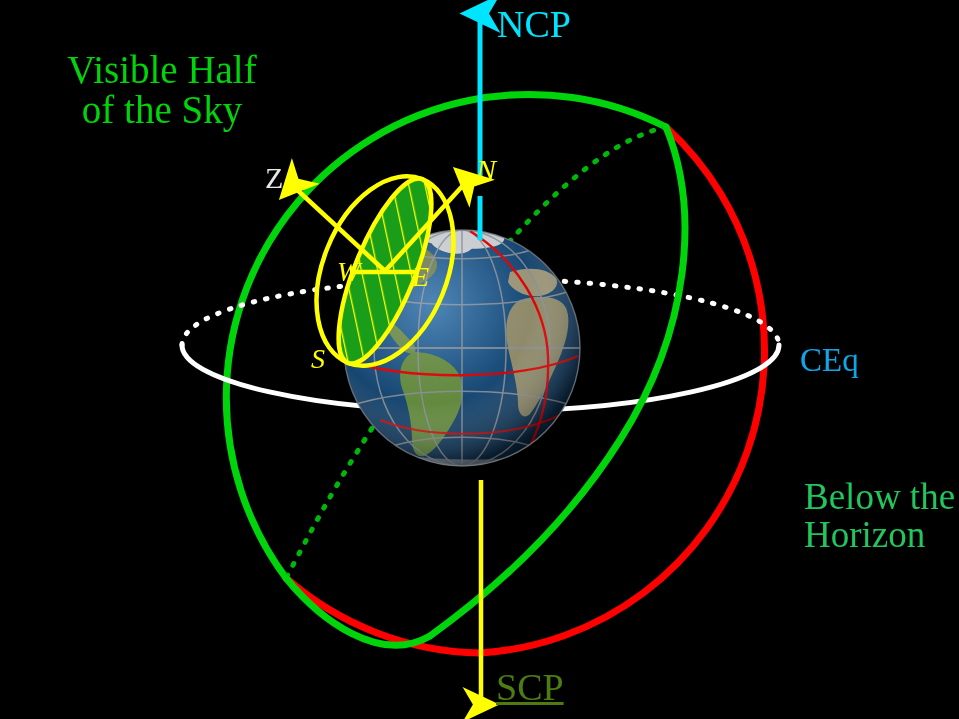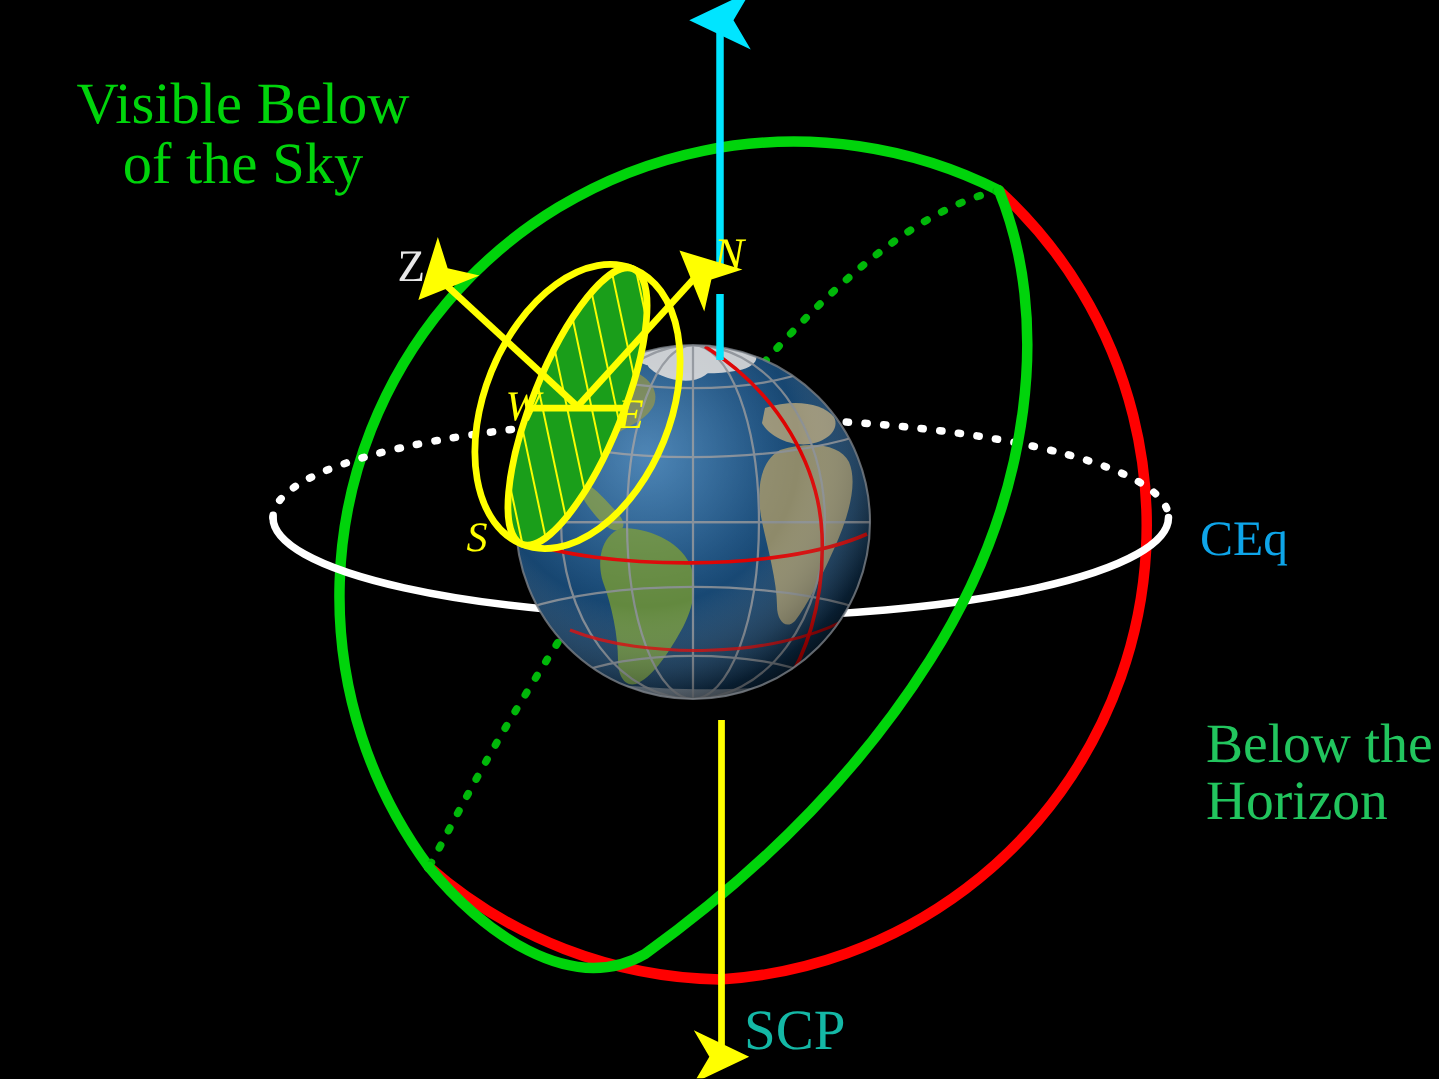--- a/index.html
+++ b/index.html
@@ -36,22 +36,23 @@
     text-align: left;
     width: 196px;
   }
   .lbl-ncp {
     left: 497px; top: 5px;
     color: #00e5ff;
     font-size: 38px;
   }
   .lbl-scp {
     left: 496px; top: 668px;
-    color: #14b8a6;
+    color: #4d7c0f;
     font-size: 38px;
+    text-decoration: underline;
   }
   .lbl-ceq {
     left: 800px; top: 344px;
     color: #0ea5e9;
     font-size: 33px;
   }
   .lbl-z {
     left: 265px; top: 163px;
     color: #e8e8e8;
     font-size: 30px;
@@ -209,26 +210,27 @@
       <ellipse cx="385" cy="271" rx="30" ry="99" transform="rotate(22 385 271)" fill="url(#planeHatch)" stroke="#ffff00" stroke-width="4.5"></ellipse>
 
       <line x1="352" y1="272" x2="418" y2="272" stroke="#ffff00" stroke-width="4.5"></line>
 
       <line x1="385" y1="271" x2="293" y2="186" stroke="#ffff00" stroke-width="4.5" marker-end="url(#arrowYellowSm)"></line>
 
       <line x1="385" y1="271" x2="467" y2="181" stroke="#ffff00" stroke-width="4.5" marker-end="url(#arrowYellowSm)"></line>
     </g>
   </svg>
 
-  <div class="lbl lbl-visible-sky">Visible Below
+  <div class="lbl lbl-visible-sky">Visible Half
 of the Sky</div>
 
   <div class="lbl lbl-below-horizon">Below the
 Horizon</div>
 
+  <div class="lbl lbl-ncp">NCP</div>
 
   <div class="lbl lbl-scp">SCP</div>
 
   <div class="lbl lbl-ceq">CEq</div>
 
   <div class="lbl lbl-z">Z</div>
 
   <div class="lbl lbl-n">N</div>
 
   <div class="lbl lbl-e">E</div>

